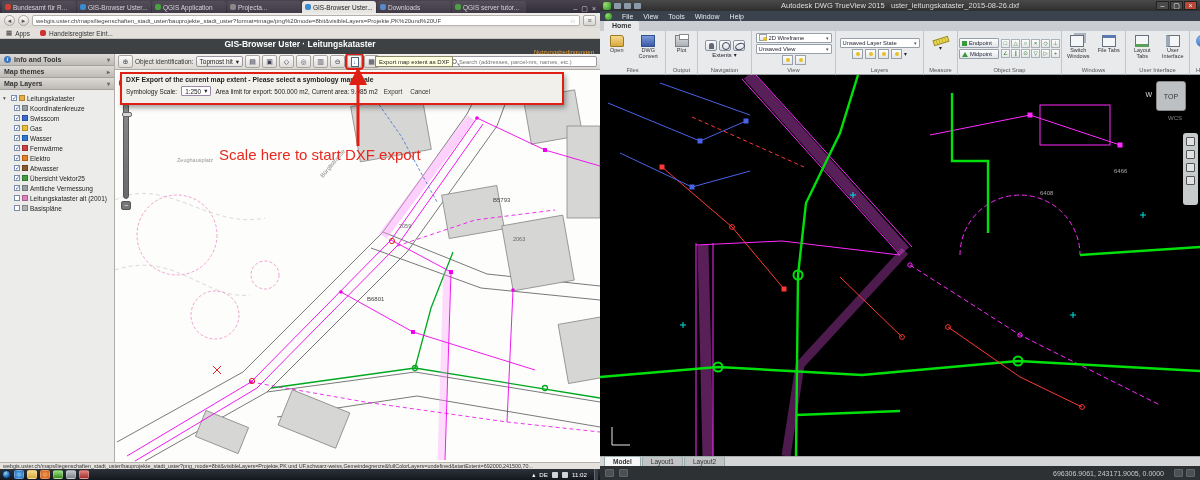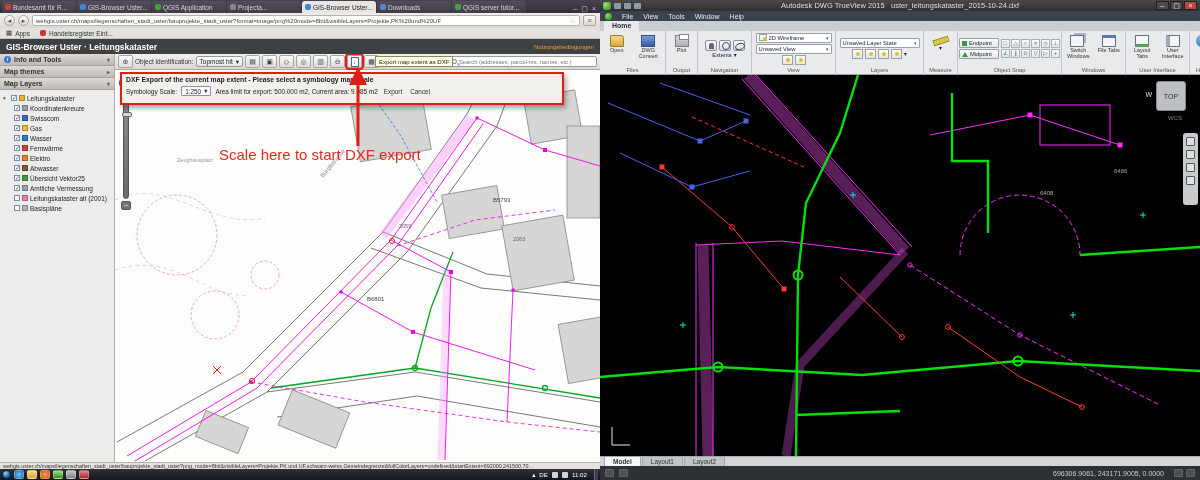--- a/index.html
+++ b/index.html
@@ -18,21 +18,21 @@
 
   .ff-navbar { position:absolute; left:0; top:13px; width:600px; height:15px; background:linear-gradient(#f0eeeb,#ddd9d5); display:flex; align-items:center; gap:3px; padding:0 4px; }
   .nav-btn { width:11px; height:11px; border-radius:50%; background:linear-gradient(#fdfdfd,#d6d4d0); border:1px solid #a9a5a0; color:#555; font-size:7px; line-height:9px; text-align:center; flex:none; }
   .url-box { flex:1; height:11px; background:#fff; border:1px solid #b5b1ac; border-radius:2px; display:flex; align-items:center; padding:0 3px; gap:3px; font-size:6px; color:#444; overflow:hidden; white-space:nowrap; }
   .url-star { margin-left:auto; color:#999; font-size:7px; }
   .menu-btn { width:13px; height:11px; border:1px solid #a9a5a0; border-radius:2px; background:linear-gradient(#fdfdfd,#d6d4d0); font-size:7px; line-height:9px; text-align:center; color:#555; flex:none; }
 
   .ff-bookmarks { position:absolute; left:0; top:28px; width:600px; height:11px; background:#e4e1dd; border-bottom:1px solid #c8c4bf; display:flex; align-items:center; gap:10px; padding:0 6px; font-size:6.5px; color:#333; }
   .bm-item { display:flex; align-items:center; gap:3px; }
 
-  .page-header { position:absolute; left:0; top:39px; width:600px; height:15px; background:#3e4144; color:#fff; display:flex; align-items:center; padding:0 6px; }
+  .page-header { position:absolute; left:0; top:39px; width:600px; height:15px; background:#3e4144; color:#fff; display:flex; align-items:center; padding:0 6px;flex-direction:column; }
   .ph-title { font-size:8.5px; font-weight:bold; }
   .ph-link { margin-left:auto; font-size:6px; color:#f0a030; }
 
   .sidebar { position:absolute; left:0; top:54px; width:115px; height:408px; background:#ececea; border-right:1px solid #b0ada9; overflow:hidden; }
   .sb-header { height:12px; background:linear-gradient(#dcdad6,#bebbb7); border-bottom:1px solid #a5a29e; display:flex; align-items:center; gap:3px; padding:0 4px; font-size:7px; font-weight:bold; color:#333; }
   .sb-ico-info { width:7px; height:7px; border-radius:50%; background:#3a76c4; color:#fff; font-size:5.5px; line-height:7px; text-align:center; font-style:italic; flex:none; }
   .sb-caret { margin-left:auto; font-size:6px; color:#666; }
   .tree { padding:3px 0 0 3px; }
   .tree-row { display:flex; align-items:center; gap:2px; height:10px; font-size:6.5px; color:#222; white-space:nowrap; overflow:hidden; }
   .tree-row.child { padding-left:11px; }
@@ -473,21 +473,21 @@
   </div>
 
   <div id="right-screen">
 
     <div class="tv-titlebar">
       <div class="tv-logo"></div>
       <div class="qat-ico"></div>
       <div class="qat-ico"></div>
       <div class="qat-ico"></div>
       <div class="tv-title">
-        <span>Autodesk DWG TrueView 2015</span>&nbsp;&nbsp;&nbsp;<span>uster_leitungskataster_2015-10-24.dxf</span>
+        <span>Autodesk DWG TrueView 2015</span>&nbsp;&nbsp;&nbsp;<span>uster_leitungskataster_2015-08-26.dxf</span>
       </div>
       <div class="tv-winbtns">
         <span class="tv-winbtn">–</span>
         <span class="tv-winbtn">▢</span>
         <span class="tv-winbtn close">×</span>
       </div>
     </div>
 
     <div class="tv-menubar">
       <div class="tv-menulogo"></div>

